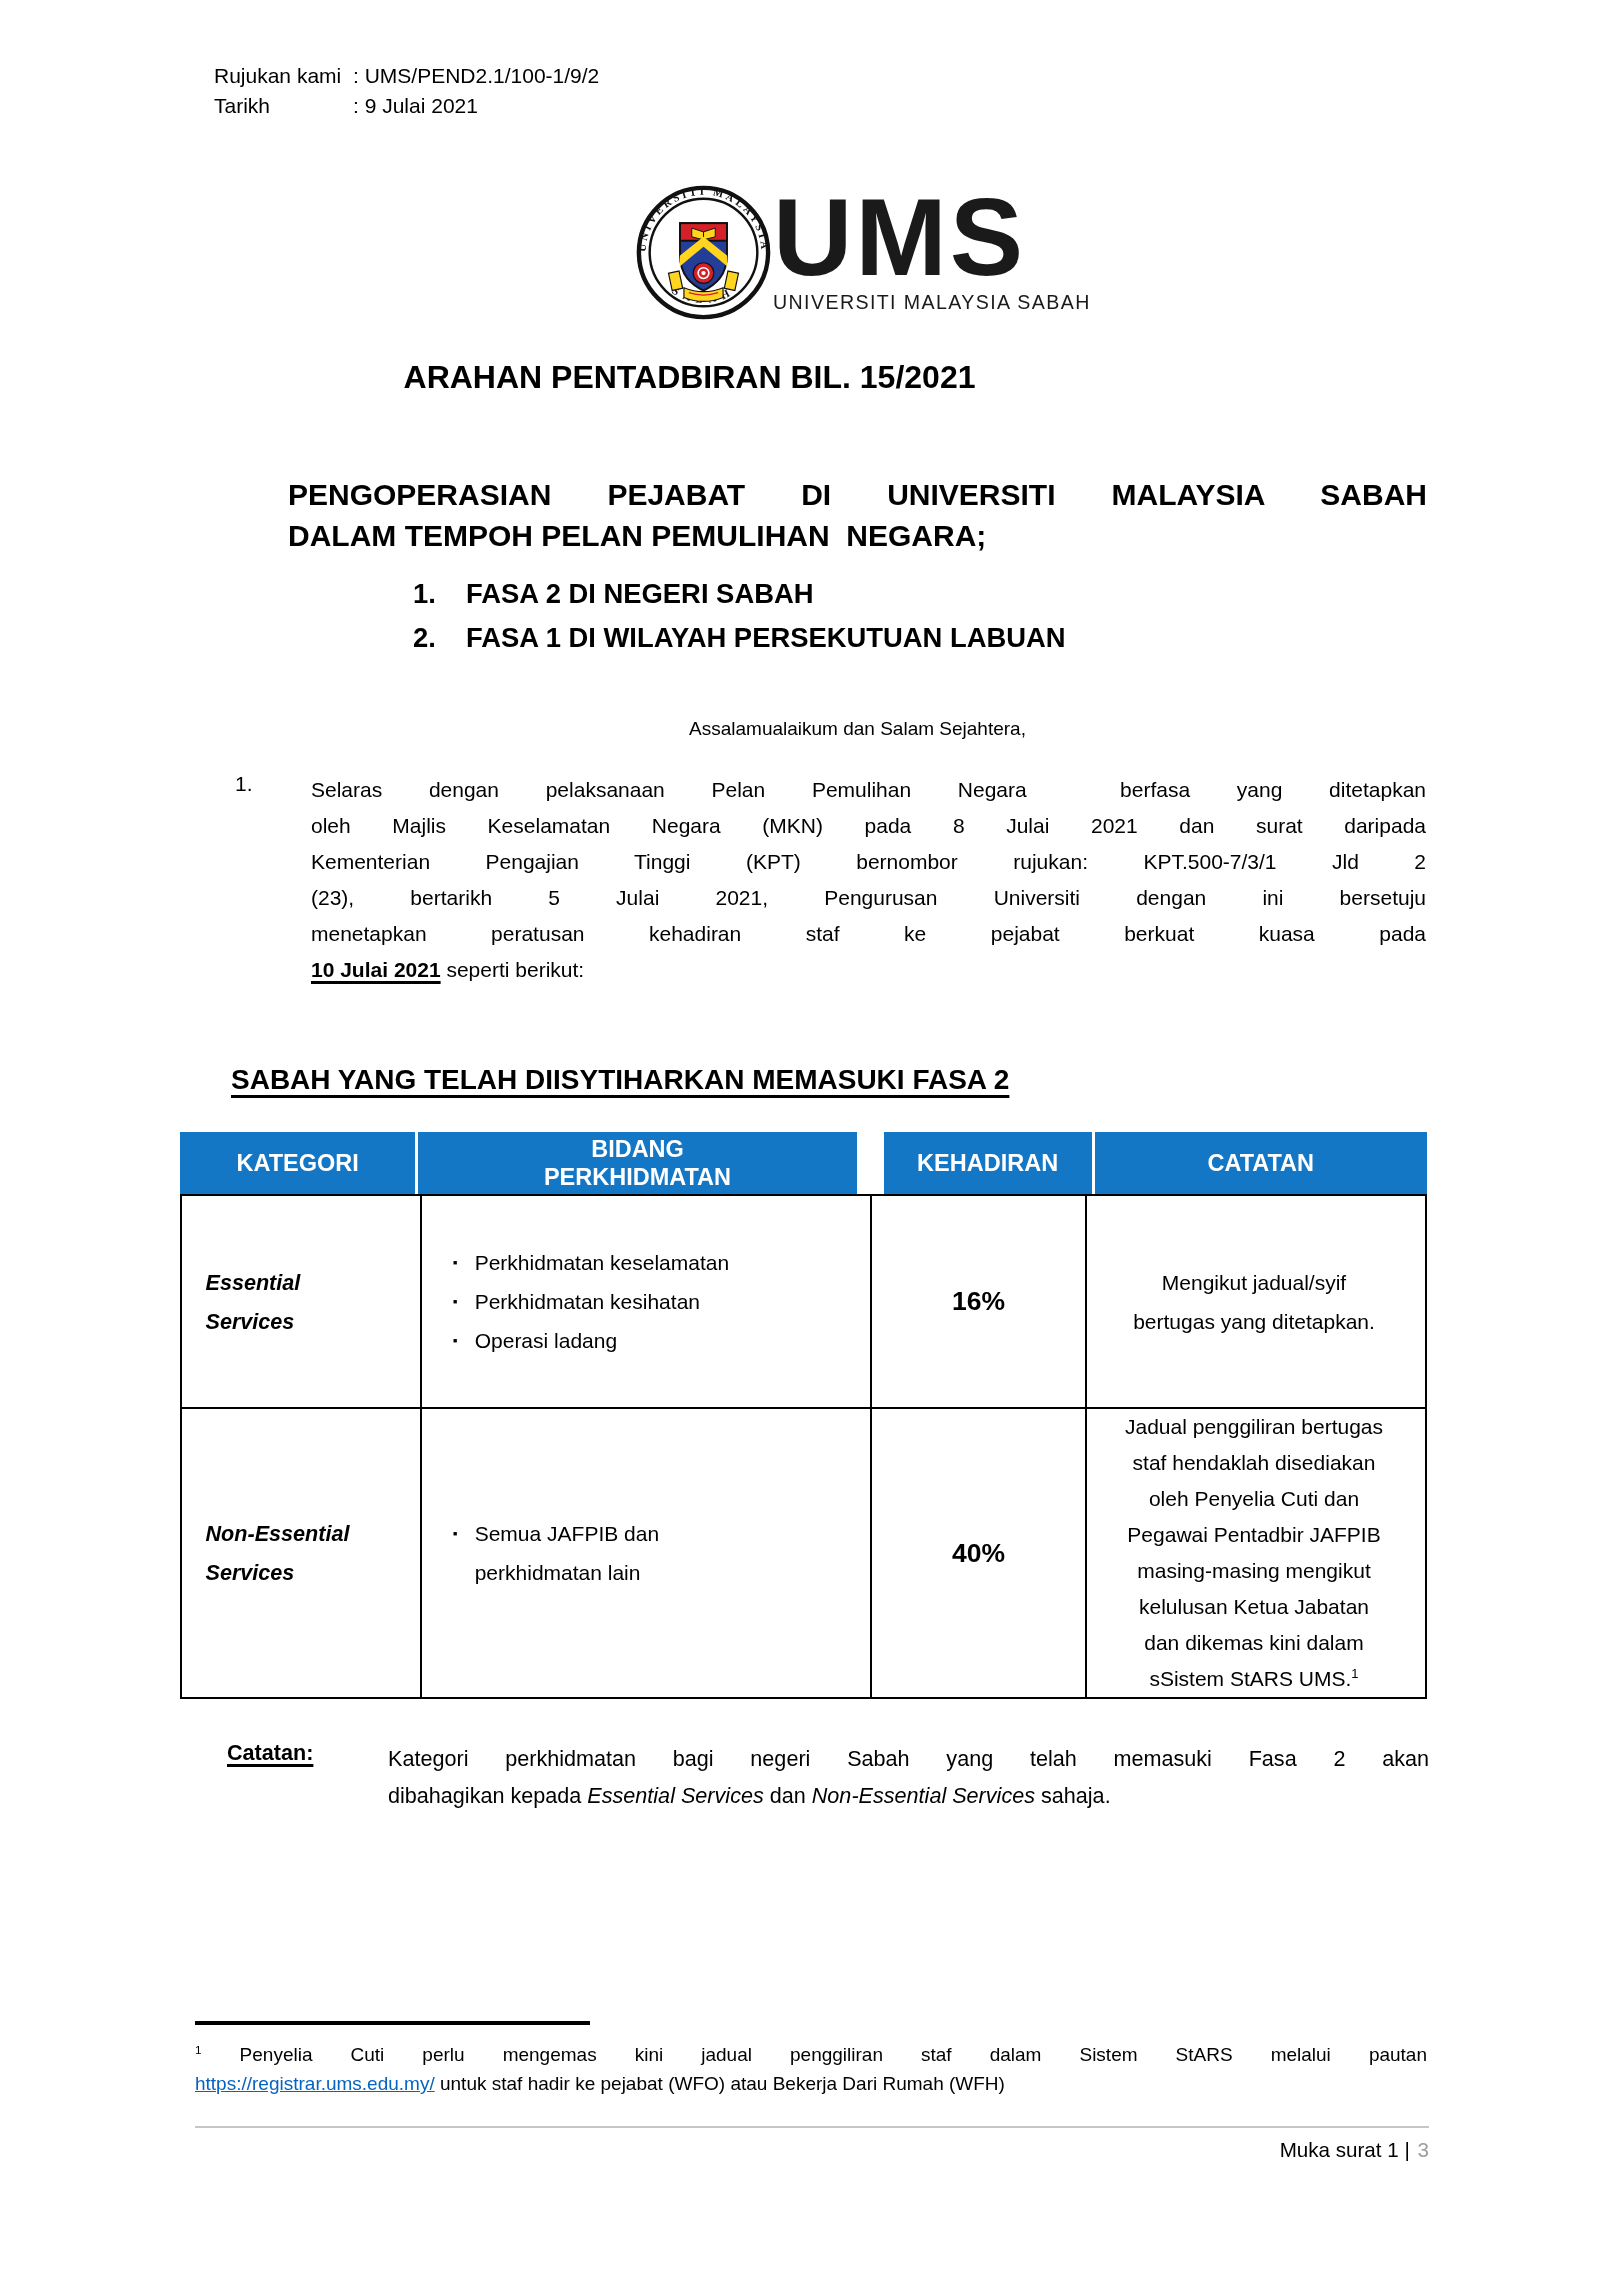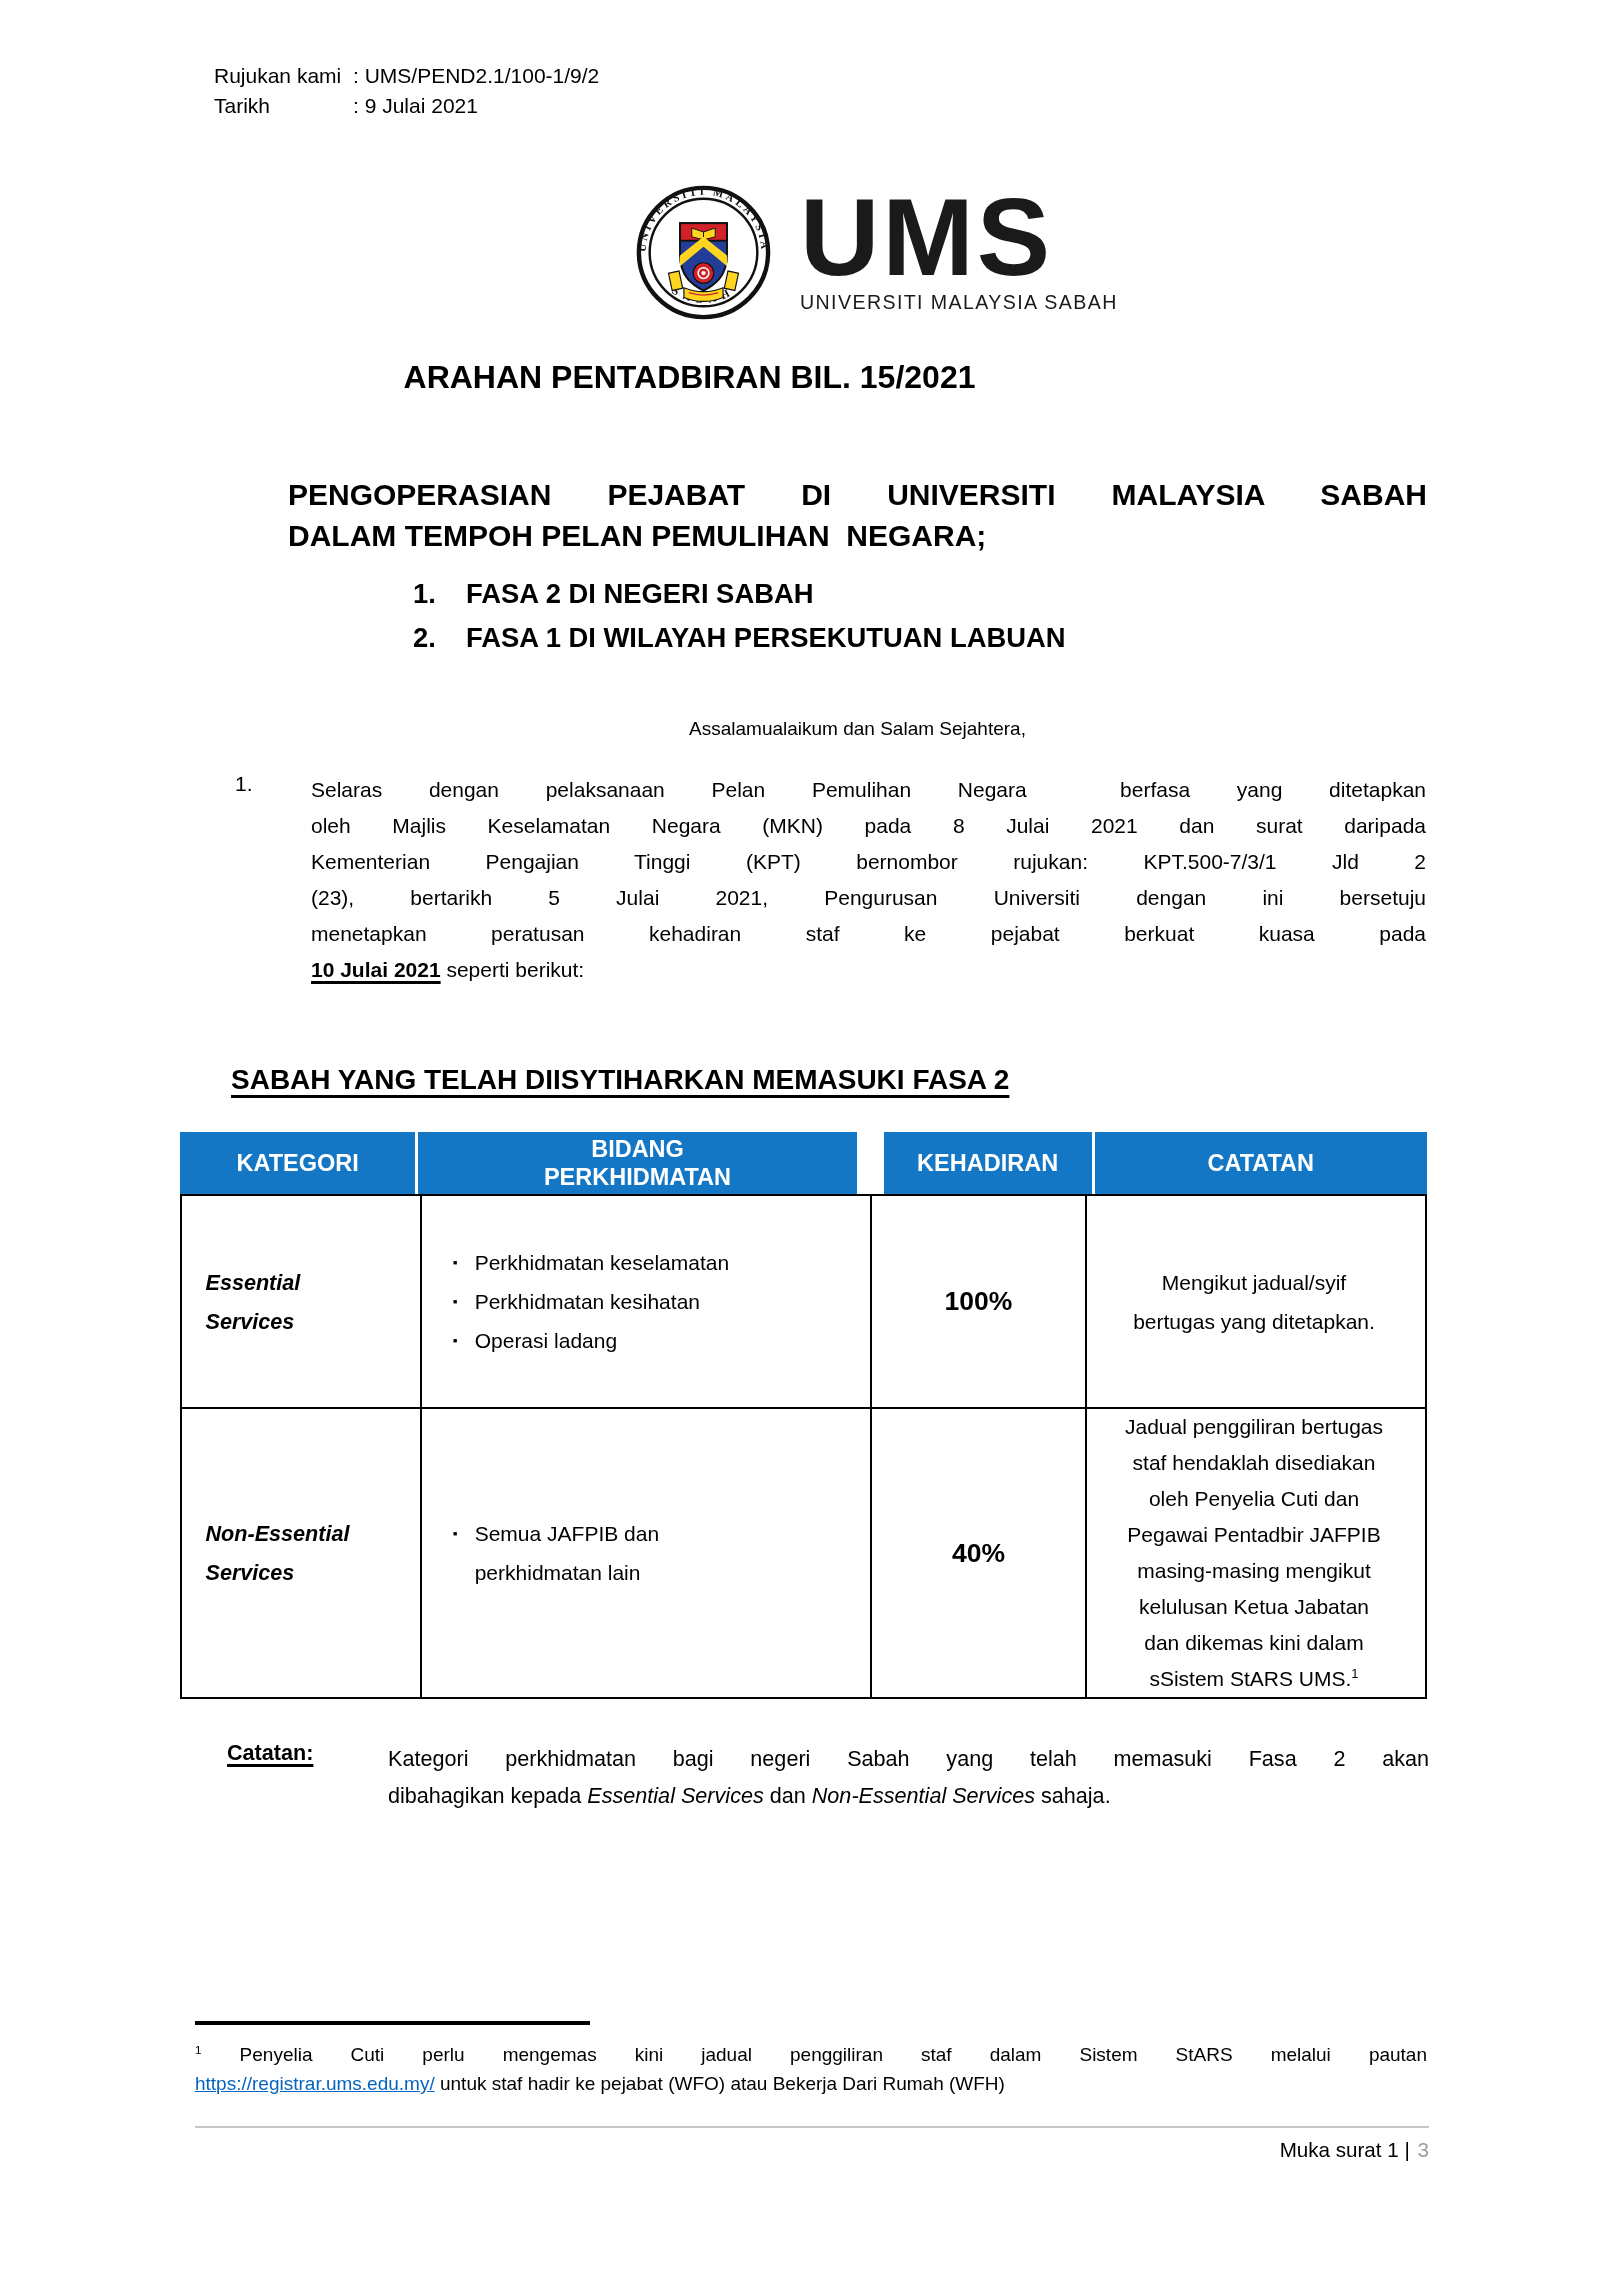--- a/index.html
+++ b/index.html
@@ -13,21 +13,21 @@
   sup{font-size:0.62em;vertical-align:super;line-height:0;}
 
   
   .ref-block{left:203px;top:61px;font-size:21px;line-height:30px;margin-left:11px;}
   .ref-row{display:flex;}
   .ref-label{display:inline-block;width:139px;}
 
   
   .logo{left:635px;top:184px;display:flex;align-items:flex-start;}
   .seal{width:137px;height:137px;}
-  .wordmark{margin-left:28px;}
+  .wordmark{margin-left:1px;}
   .wm-ums{font-size:110px;line-height:102px;font-weight:bold;letter-spacing:2.9px;color:#1a1a1a;margin-top:2px;}
   .wm-sub{font-size:19.6px;letter-spacing:1.4px;color:#1a1a1a;margin-top:2.9px;white-space:nowrap;}
 
   
   .doc-title{left:0;top:359px;width:1379px;text-align:center;font-size:32px;font-weight:bold;}
 
   
   .subject{left:288px;top:474px;width:1139px;font-size:30px;font-weight:bold;line-height:41px;}
   .subject-items{margin-top:15.7px;}
   .subject-item{display:flex;margin-left:125px;line-height:44px;font-size:27.4px;}
@@ -199,21 +199,21 @@
         <div class="bullet">
             <span class="bmark">▪</span>
             <span>Perkhidmatan kesihatan</span>
           </div>
         <div class="bullet">
             <span class="bmark">▪</span>
             <span>Operasi ladang</span>
           </div>
       </div>
       <div class="td c3">
-          <span>100%</span>
+          <span>16%</span>
         </div>
       <div class="td c4">
         <div>Mengikut jadual/syif</div>
         <div>bertugas yang ditetapkan.</div>
       </div>
     </div>
     <div class="trow r2">
       <div class="td c1">
         <div>Non-Essential</div>
         <div>Services</div>

